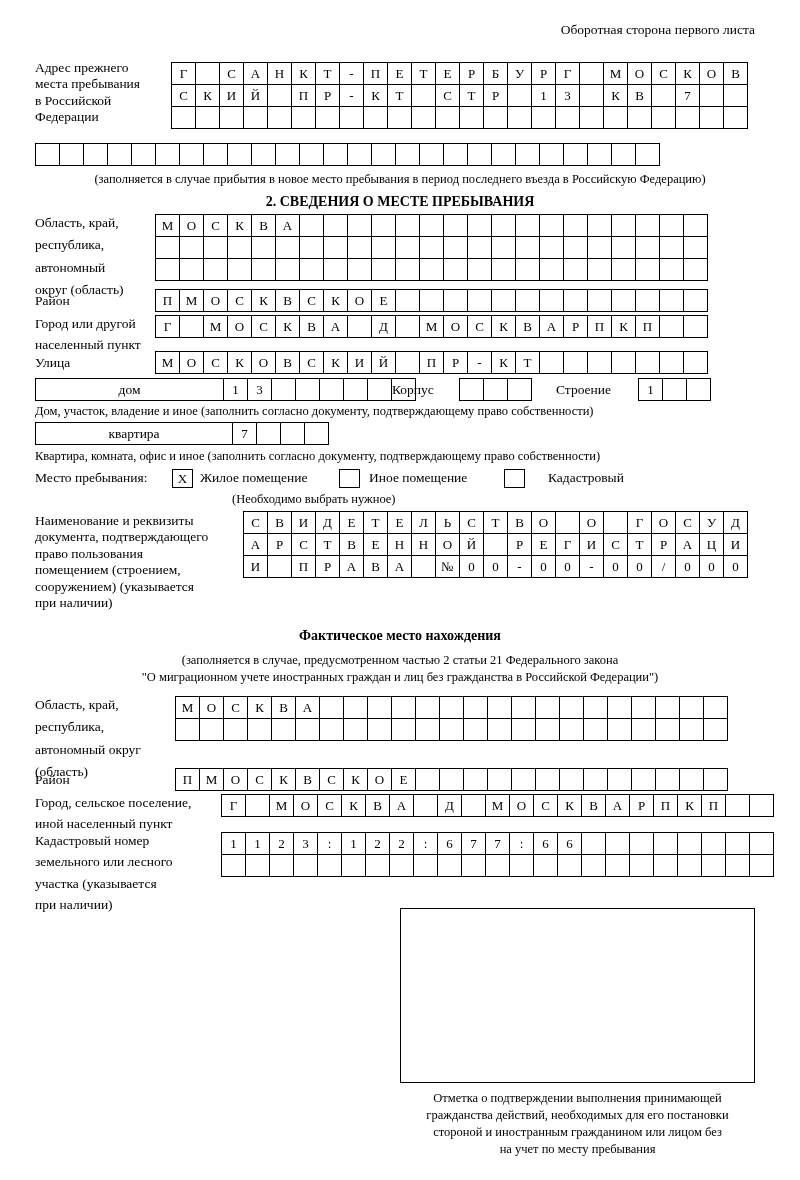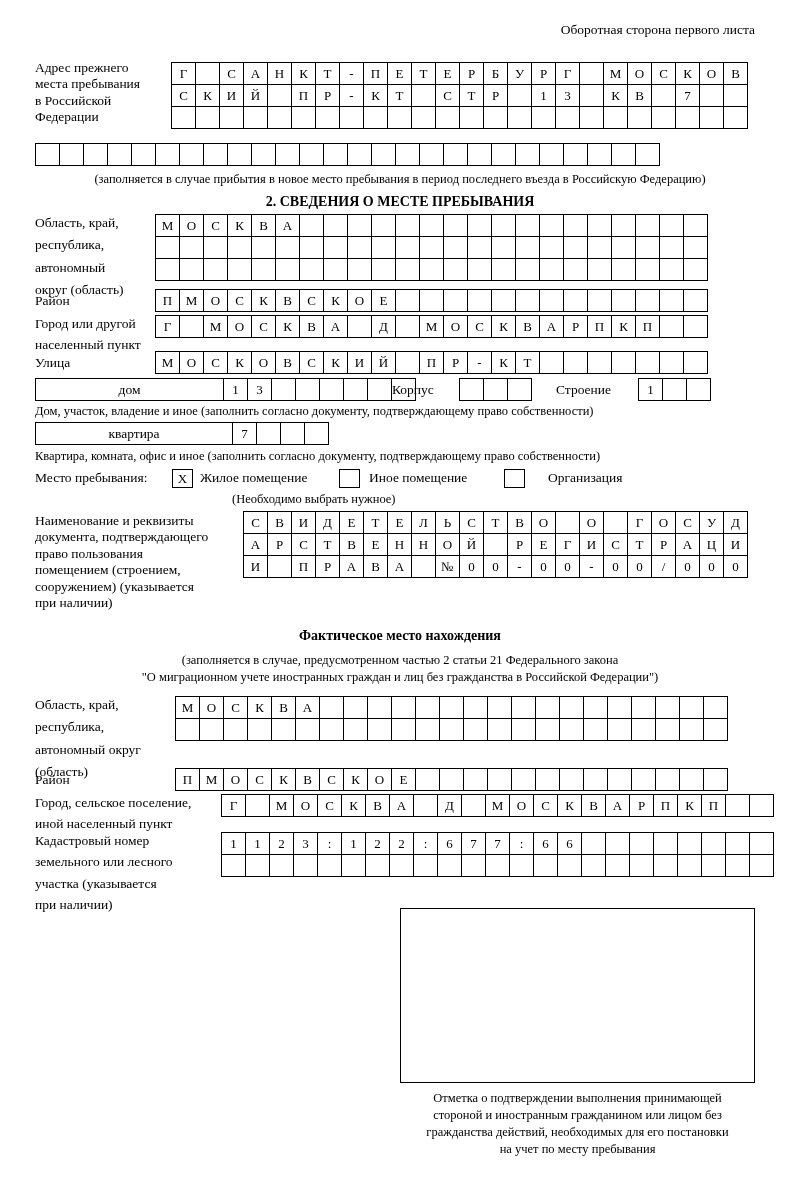--- a/index.html
+++ b/index.html
@@ -375,21 +375,21 @@
     <div class="cell"></div>
   </div>
   <div class="abs note" style="left:35px;top:449px;">Квартира, комната, офис и иное (заполнить согласно документу, подтверждающему право собственности)</div>
 
   <div class="abs lbl" style="left:35px;top:470px;">Место пребывания:</div>
   <div class="abs sqbox" style="left:172px;top:469px;">X</div>
   <div class="abs lbl" style="left:200px;top:470px;">Жилое помещение</div>
   <div class="abs sqbox" style="left:339px;top:469px;"></div>
   <div class="abs lbl" style="left:369px;top:470px;">Иное помещение</div>
   <div class="abs sqbox" style="left:504px;top:469px;"></div>
-  <div class="abs lbl" style="left:548px;top:470px;">Организация</div>
+  <div class="abs lbl" style="left:548px;top:470px;">Кадастровый</div>
   <div class="abs note" style="left:232px;top:492px;">(Необходимо выбрать нужное)</div>
 
   <div class="abs" style="left:35px;top:513px;width:210px;">
     <div class="lbl">Наименование и реквизиты</div>
     <div class="lbl">документа, подтверждающего</div>
     <div class="lbl">право пользования</div>
     <div class="lbl">помещением (строением,</div>
     <div class="lbl">сооружением) (указывается</div>
     <div class="lbl">при наличии)</div>
   </div>
@@ -641,18 +641,18 @@
       <div class="cell"></div>
       <div class="cell"></div>
       <div class="cell"></div>
       <div class="cell"></div>
     </div>
   </div>
 
   <div class="abs bigbox" style="left:400px;top:908px;width:355px;height:175px;"></div>
   <div class="abs center" style="left:390px;top:1090px;width:375px;font-size:12.5px;line-height:1.35;">
     <div>Отметка о подтверждении выполнения принимающей</div>
+    <div>гражданства действий, необходимых для его постановки</div>
     <div>стороной и иностранным гражданином или лицом без</div>
-    <div>гражданства действий, необходимых для его постановки</div>
     <div>на учет по месту пребывания</div>
   </div>
 
 </div>
 
 </body></html>

